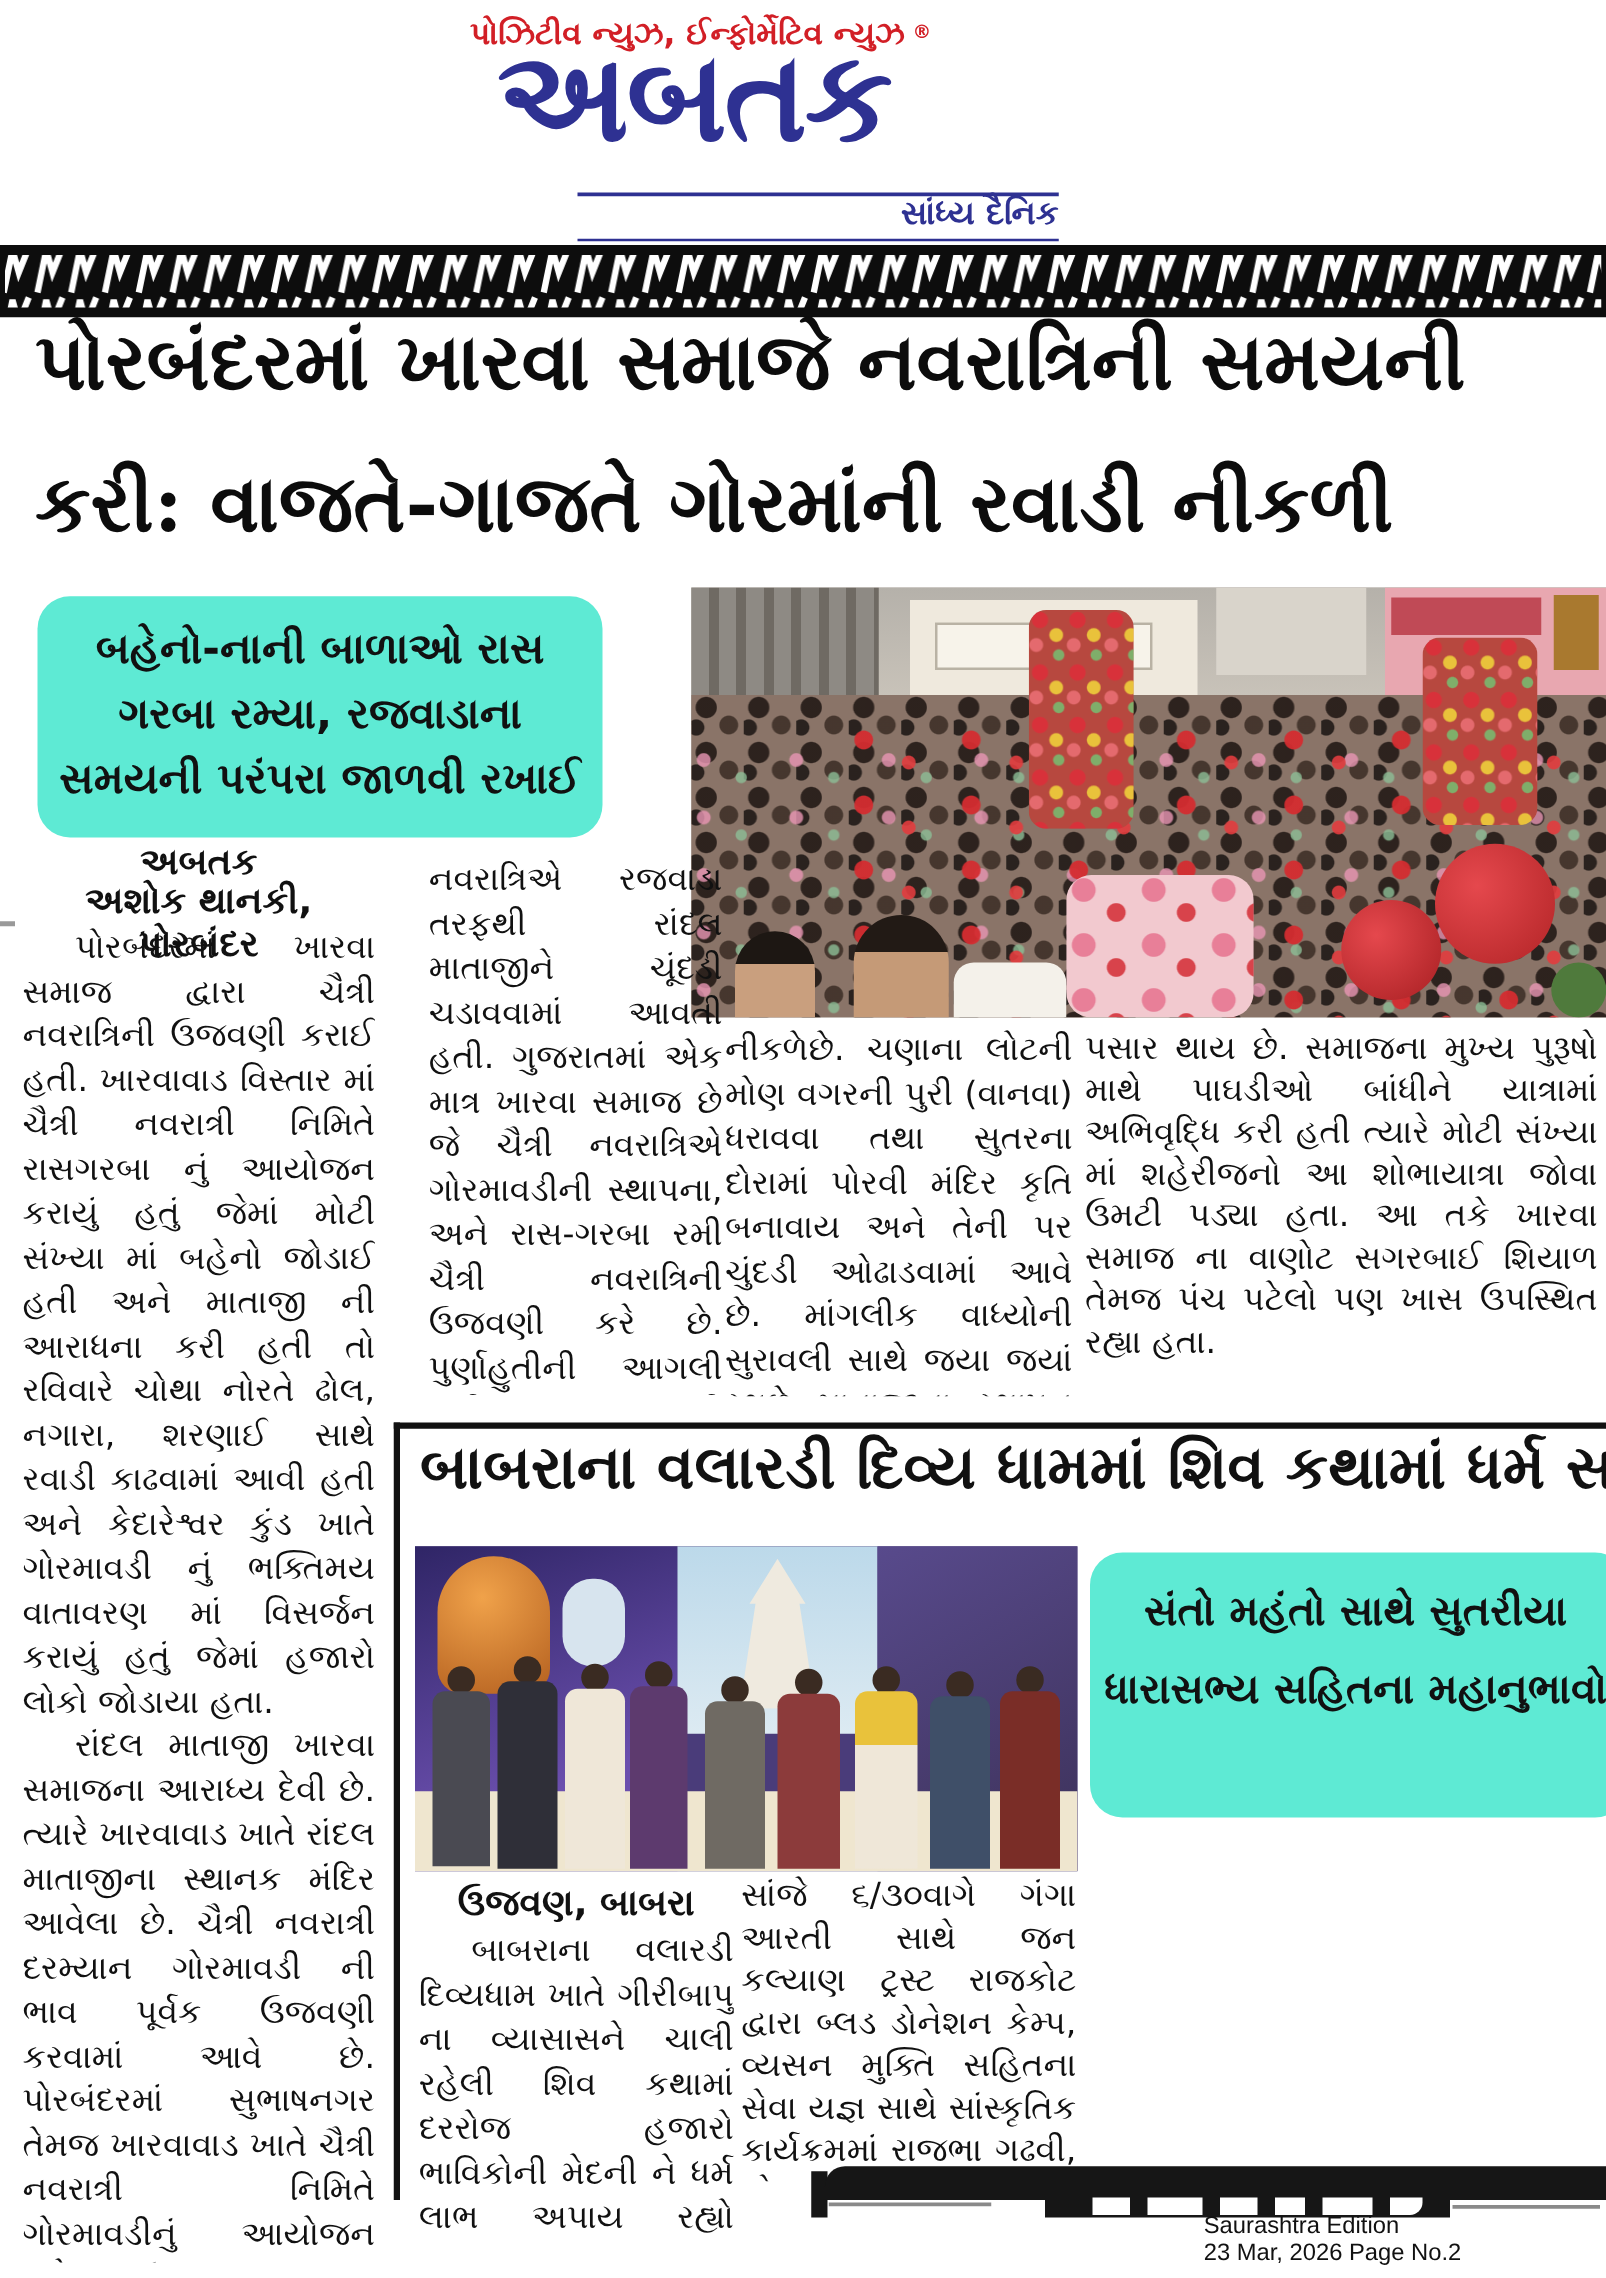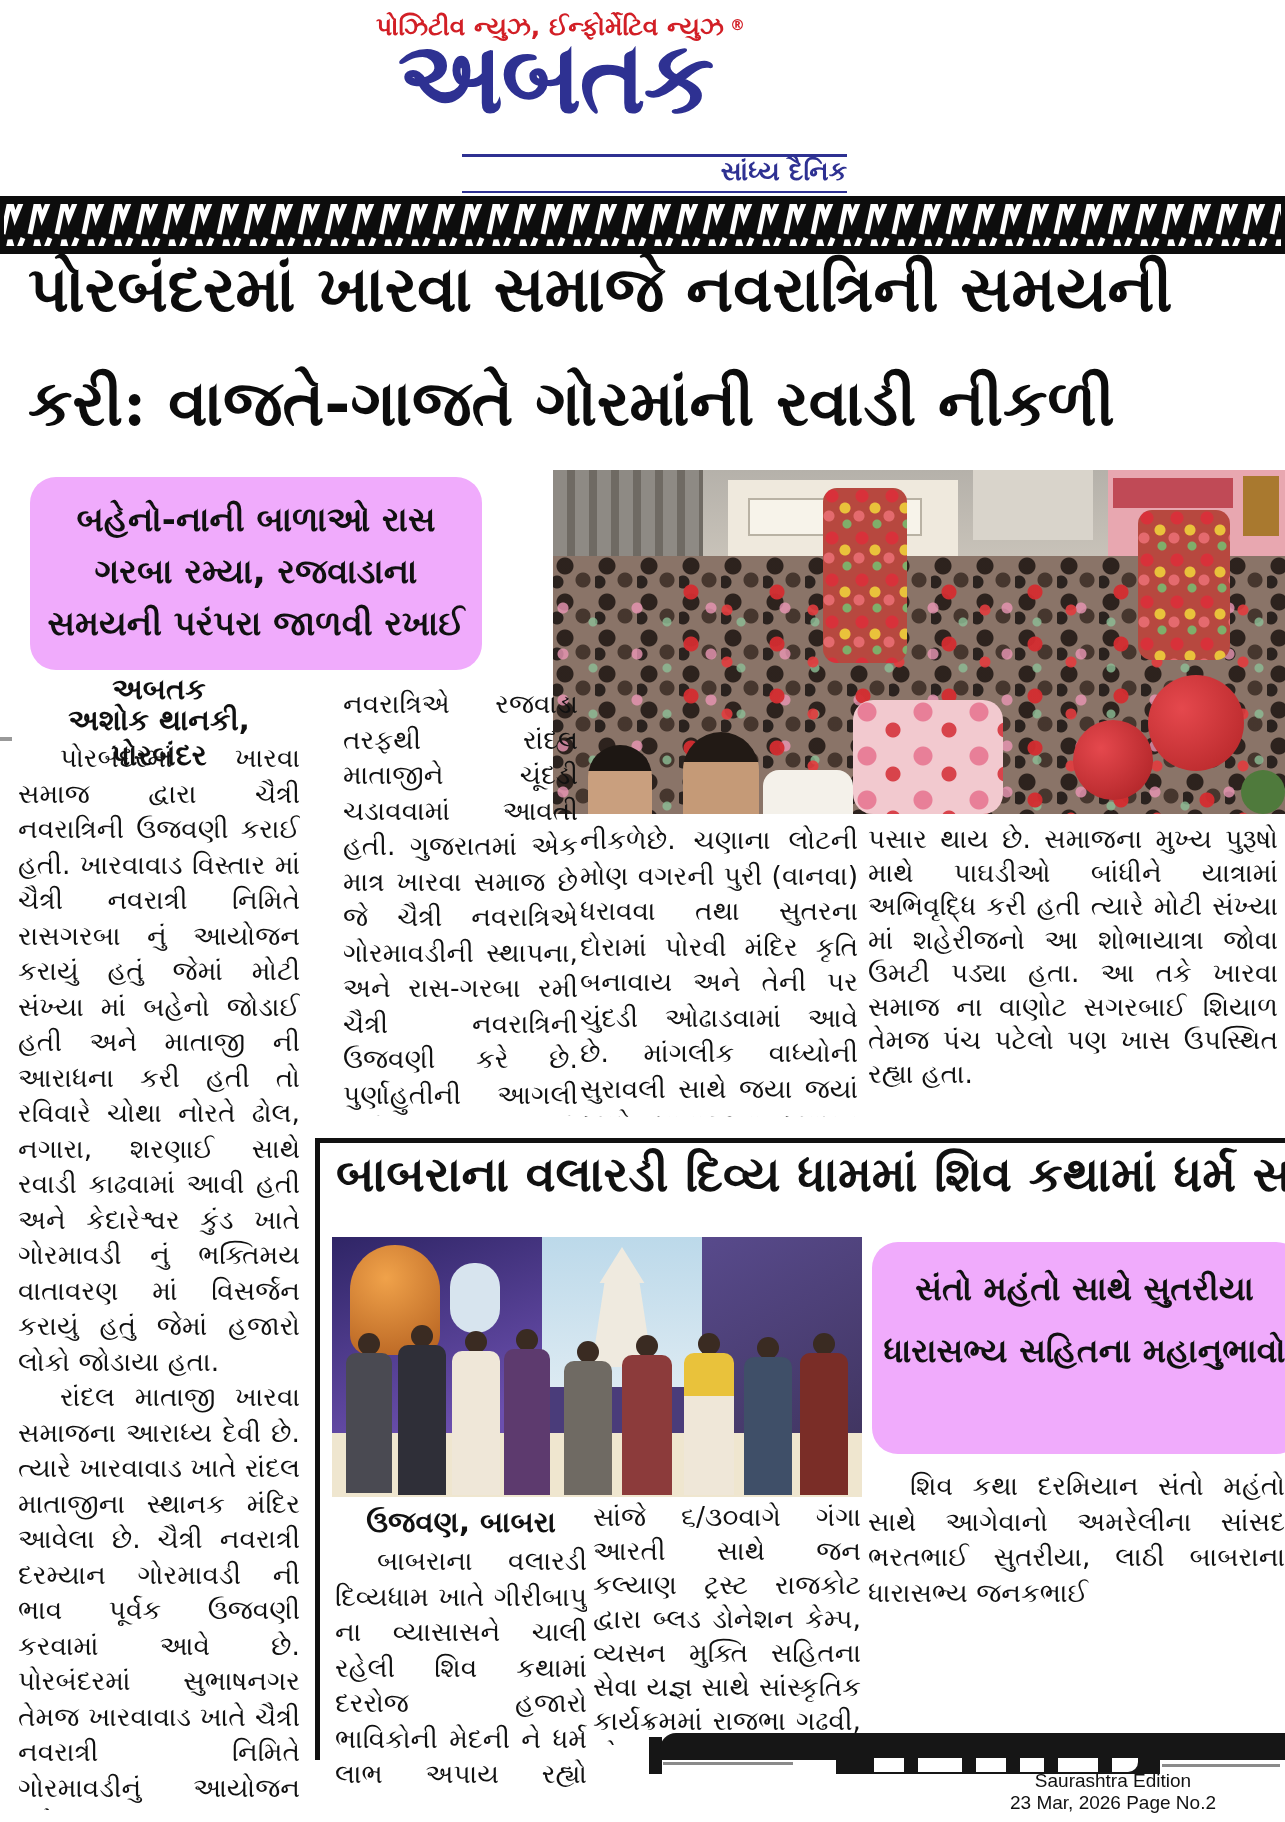--- a/index.html
+++ b/index.html
@@ -20,21 +20,21 @@
   .blue-rule{background:#2e3192;height:3px;}
   .tagline-bottom{left:600px;top:156px;width:247px;text-align:right;
     font-size:26px;font-weight:bold;color:#2e3192;}
   
   .zigzag{left:0;top:196px;width:1285px;height:58px;}
   
   .headline{font-weight:800;color:#0c0c0c;white-space:nowrap;
     font-family:"DejaVu Serif", serif;}
   .h1a{left:28px;top:252px;font-size:63px;}
   .h1b{left:28px;top:330px;font-size:63px;margin-top:36px;}
-  .graybox{background:#f0abfc;border-radius:26px;}
+  .graybox{background:#5eead4;border-radius:26px;}
   .gb1{left:30px;top:477px;width:452px;height:193px;}
   .gb1 .t{position:absolute;left:8px;top:16px;width:436px;text-align:center;
     font-size:34px;line-height:52px;font-weight:bold;}
   .byline{font-weight:bold;font-size:29px;text-align:center;}
   .bodycol{font-size:26.5px;line-height:35.5px;text-align:justify;}
   .bodycol p{margin:0;text-indent:42px;}
   
   .a2-topline{left:315px;top:1138px;width:970px;height:5px;background:#111;}
   .a2-leftline{left:315px;top:1138px;width:5px;height:622px;background:#111;}
   .a2-head{left:336px;top:1146px;width:949px;font-size:48px;font-weight:800;
@@ -81,21 +81,21 @@
   .person .bodyshape{position:absolute;left:0;top:20px;width:100%;height:70px;
     border-radius:10px 10px 0 0;}
   
   .cutbar-main{left:660px;top:1733px;width:625px;height:27px;background:#161616;
     border-top-left-radius:16px;}
   .cutbar-ext{left:836px;top:1752px;width:324px;height:22px;background:#161616;}
   .cutbar-stub{left:649px;top:1737px;width:13px;height:37px;background:#161616;}
   .grayline{background:#8a8a8a;height:3px;}
   .whiteglyph{position:absolute;top:6px;width:30px;height:14px;background:#fff;}
   
-  .footer{right:22px;text-align:center;font-size:19px;color:#111;
+  .footer{right:22px;text-align:left;font-size:19px;color:#111;
     font-family:"Liberation Sans", sans-serif;}
 </style>
 </head>
 <body>
 
 <div class="abs tagline-top">પોઝિટીવ ન્યુઝ, ઈન્ફોર્મેટિવ ન્યુઝ</div>
 <div class="abs logo">અબતક</div>
 <div class="abs regmark">®</div>
 <div class="abs blue-rule" style="left:462px;top:154px;width:385px;"></div>
 <div class="abs tagline-bottom">સાંધ્ય દૈનિક</div>
@@ -214,21 +214,20 @@
       <div class="head"></div>
       <div class="bodyshape" style="background:#7a2d27;height:142px;"></div>
     </div>
 </div>
 
 <div class="abs graybox gb2">
   <div class="t">સંતો મહંતો સાથે સુતરીયા ધારાસભ્ય સહિતના મહાનુભાવો</div>
 </div>
 
 <div class="abs bodycol" style="left:868px;top:1468px;width:417px;height:250px;overflow:hidden;">
-  <p>શિવ કથા દરમિયાન સંતો મહંતો સાથે આગેવાનો અમરેલીના સાંસદ ભરતભાઈ સુતરીયા, લાઠી બાબરાના ધારાસભ્ય જનકભાઈ</p>
 </div>
 
 <div class="abs byline" style="left:335px;top:1505px;width:252px;">ઉજવણ, બાબરા</div>
 
 <div class="abs bodycol" style="left:335px;top:1543px;width:252px;height:245px;overflow:hidden;">
   <p>બાબરાના વલારડી દિવ્યધામ ખાતે ગીરીબાપુ ના વ્યાસાસને ચાલી રહેલી શિવ કથામાં દરરોજ હજારો ભાવિકોની મેદની ને ધર્મ લાભ અપાય રહ્યો છે.આ કથામાં હરિદ્વારના બ્રાહ્મણો દ્વારા દરરોજ</p>
 </div>
 
 <div class="abs bodycol" style="left:593px;top:1500px;width:268px;height:245px;overflow:hidden;line-height:34px;">
   <p style="text-indent:0;">સાંજે ૬/૩૦વાગે ગંગા આરતી સાથે જન કલ્યાણ ટ્રસ્ટ રાજકોટ દ્વારા બ્લડ ડોનેશન કેમ્પ, વ્યસન મુક્તિ સહિતના સેવા યજ્ઞ સાથે સાંસ્કૃતિક કાર્યક્રમમાં રાજભા ગઢવી, લોકગાયિકા શ્રુતિબેન પટેલ</p>

